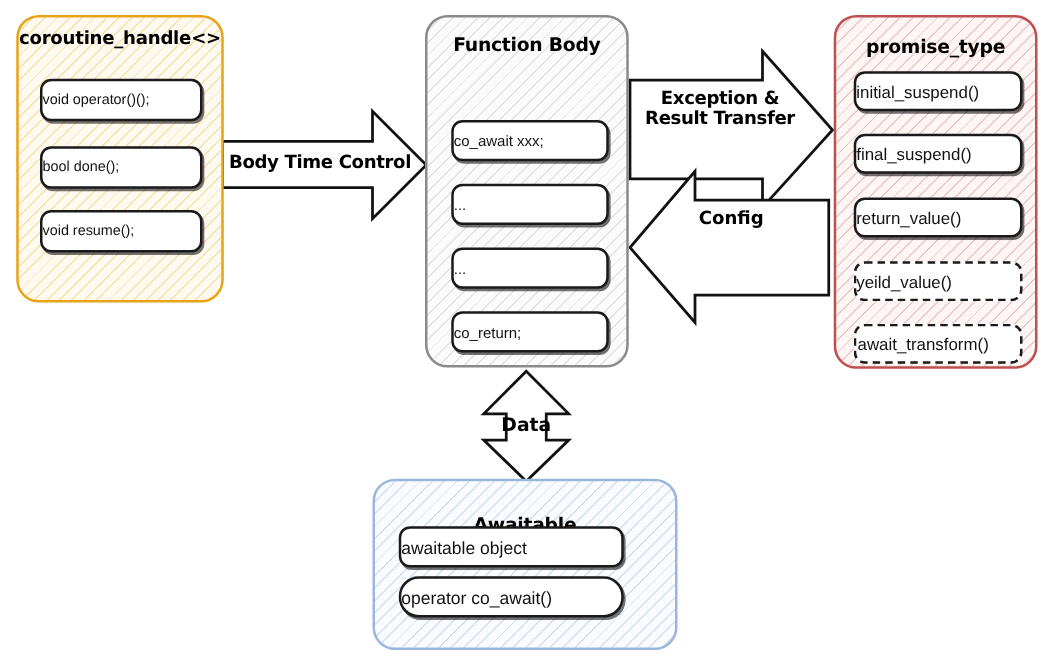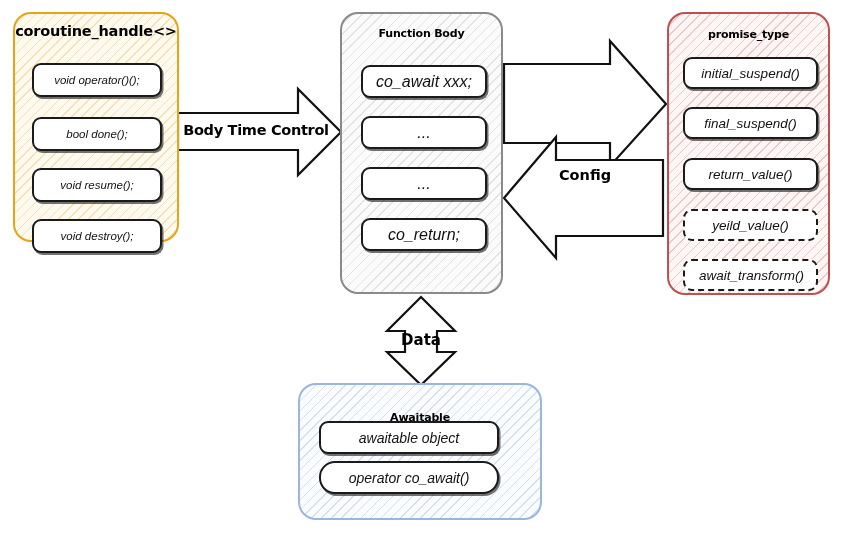--- a/index.html
+++ b/index.html
@@ -26,21 +26,21 @@
   .group {
     position: absolute;
     border-radius: 18px;
     box-sizing: border-box;
   }
   .group-title {
     position: absolute;
     left: 0; right: 0;
     text-align: center;
     font-weight: bold;
-    font-size: 11px;
+    font-size: 15px;
     color: #000;
     letter-spacing: -0.2px;
     font-family: "DejaVu Sans", sans-serif;
   }
 
   
   #grp-coroutine {
     left: 13px; top: 12px; width: 166px; height: 230px;
     border: 2.5px solid #e8a317;
     background-color: #fffaf0;
@@ -97,42 +97,40 @@
 
   
   .item {
     position: absolute;
     box-sizing: border-box;
     background: #ffffff;
     border: 2px solid #1a1a1a;
     border-radius: 9px;
     display: flex;
     align-items: center;
-    justify-content: center;
     font-family: "Liberation Sans", sans-serif;
     color: #111;
     white-space: nowrap;
     box-shadow: 1.5px 2px 0 rgba(0,0,0,0.55);
-    font-style: italic;
   }
   .item.dashed {
     border-style: dashed;
     border-width: 2px;
     box-shadow: none;
   }
 
   
   .ch-item { left: 17px; width: 130px; height: 34px; font-size: 11.5px; }
   #ch0 { top: 49px; }
   #ch1 { top: 103px; }
   #ch2 { top: 154px; }
   #ch3 { top: 205px; }
 
   
-  .fb-item { left: 19px; width: 126px; height: 33px; font-size: 16px; }
+  .fb-item { left: 19px; width: 126px; height: 33px; font-size: 12px; margin-top: 31px; }
   #fb0 { top: 51px; }
   #fb1 { top: 102px; }
   #fb2 { top: 153px; }
   #fb3 { top: 204px; }
 
   
   .pr-item { left: 14px; width: 135px; height: 32px; font-size: 13.5px; }
   #pr0 { top: 43px; }
   #pr1 { top: 93px; }
   #pr2 { top: 144px; }
@@ -194,40 +192,41 @@
 
     <polygon class="arrow-shape" points="504,64 610,64 610,41 666,104 610,166 610,143 504,143"></polygon>
 
     <polygon class="arrow-shape" points="663,160 556,160 556,137 504,198 556,258 556,236 663,236"></polygon>
 
     <polygon class="arrow-shape" points="421,297 455,331 437,331 437,352 455,352 421,385 387,352 405,352 405,331 387,331"></polygon>
   </svg>
 
   <div class="arrow-label" id="lbl-lifetime">Body Time Control</div>
 
+  <div class="arrow-label" id="lbl-exception">
+    <div>Exception &amp;</div>
+    <div>Result Transfer</div>
+  </div>
 
   <div class="arrow-label" id="lbl-config">Config</div>
 
   <div class="arrow-label" id="lbl-data">Data</div>
 
   <div class="group" id="grp-coroutine">
     <div class="group-title">coroutine_handle&lt;&gt;</div>
 
     <div class="item ch-item" id="ch0">
       <span>void operator()();</span>
     </div>
     <div class="item ch-item" id="ch1">
       <span>bool done();</span>
     </div>
     <div class="item ch-item" id="ch2">
       <span>void resume();</span>
     </div>
-    <div class="item ch-item" id="ch3">
-      <span>void destroy();</span>
-    </div>
   </div>
 
   <div class="group" id="grp-function">
     <div class="group-title">Function Body</div>
 
     <div class="item fb-item" id="fb0">
       <span>co_await xxx;</span>
     </div>
     <div class="item fb-item" id="fb1">
       <span>...</span>

